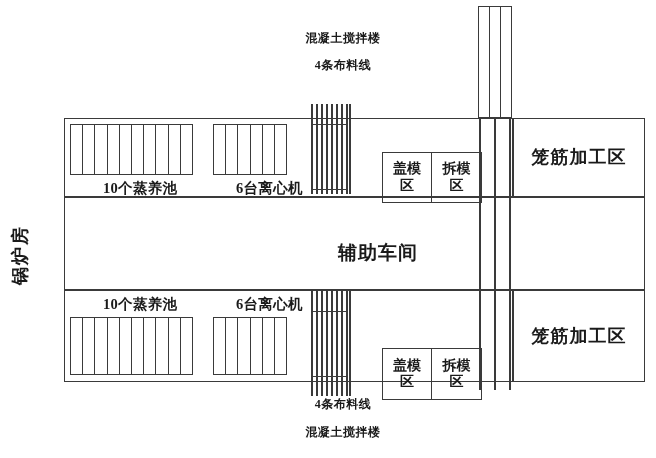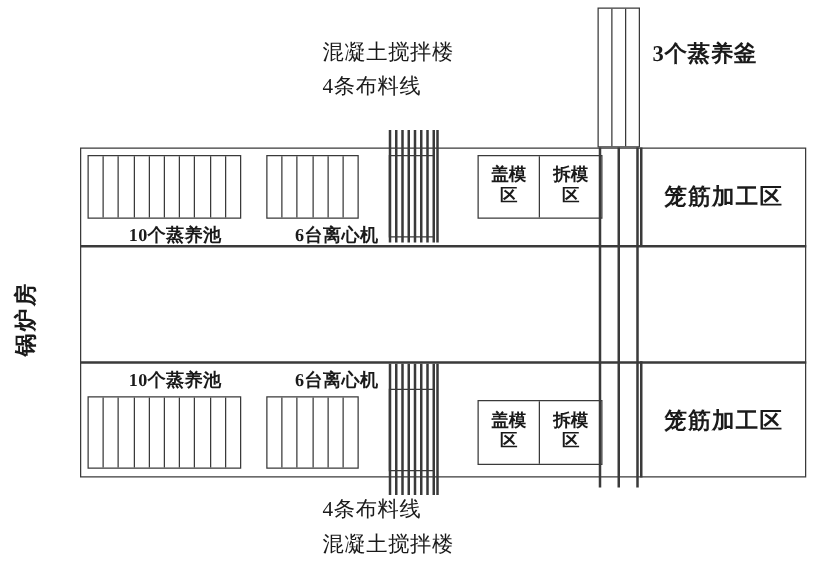--- a/index.html
+++ b/index.html
@@ -19,22 +19,23 @@
     background: #ffffff;
   }
   .line-v {
     position: absolute;
     background: #3a3a3a;
   }
 
   
   .caption {
     position: absolute;
-    font-size: 17px;
-    font-weight: 400;
+    font-size: 12px;
+    font-weight: 700;
+    text-align: center;
     white-space: nowrap;
     letter-spacing: 0.5px;
   }
 
   
   .frame {
     position: absolute;
     left: 64px;
     top: 118px;
     width: 581px;
@@ -84,20 +85,21 @@
     border: 1.5px solid #3a3a3a;
     box-sizing: border-box;
   }
 
   
   .moldgroup {
     position: absolute;
     display: flex;
     border: 1.5px solid #3a3a3a;
     box-sizing: border-box;
+    margin-top: 28px;
   }
   .moldgroup .moldbox {
     width: 50px;
     border-right: 1.5px solid #3a3a3a;
     box-sizing: border-box;
     display: flex;
     align-items: center;
     justify-content: center;
     text-align: center;
     font-size: 14px;
@@ -183,21 +185,20 @@
 <div id="diagram">
 
   <div class="caption" style="left:258px; top:30px; width:170px;">混凝土搅拌楼</div>
   <div class="caption" style="left:258px; top:57px; width:170px;">4条布料线</div>
 
   <div class="kettle-tower" style="left:478px; top:6px; width:34px; height:112px;">
     <div class="kcol"></div>
     <div class="kcol"></div>
     <div class="kcol"></div>
   </div>
-  <div class="kettle-label" style="left:522px; top:31px;">3个蒸养釜</div>
 
   <div class="line-v" style="left:479px; top:118px; width:1.5px; height:272px;"></div>
   <div class="line-v" style="left:494px; top:118px; width:1.5px; height:272px;"></div>
   <div class="line-v" style="left:509px; top:118px; width:1.5px; height:272px;"></div>
 
   <div class="boiler" style="left:-22px; top:243px; width:84px; text-align:center;">锅炉房</div>
 
   <div class="frame"></div>
 
   <div class="band-sep" style="top:196px;"></div>
@@ -247,20 +248,21 @@
     <div class="moldbox">
       <span>拆模区</span>
     </div>
   </div>
 
   <div class="line-v" style="left:512px; top:118px; width:1.5px; height:78px;"></div>
   <div class="cagezone" style="left:513px; top:118px; width:132px; height:78px;">
     <span>笼筋加工区</span>
   </div>
 
+  <div class="auxlabel" style="left:338px; top:240px;">辅助车间</div>
 
   <div class="blocklabel" style="left:78px; top:295px;">10个蒸养池</div>
   <div class="cellblock" style="left:70px; top:317px; width:123px; height:58px;">
     <div class="cell"></div>
     <div class="cell"></div>
     <div class="cell"></div>
     <div class="cell"></div>
     <div class="cell"></div>
     <div class="cell"></div>
     <div class="cell"></div>

